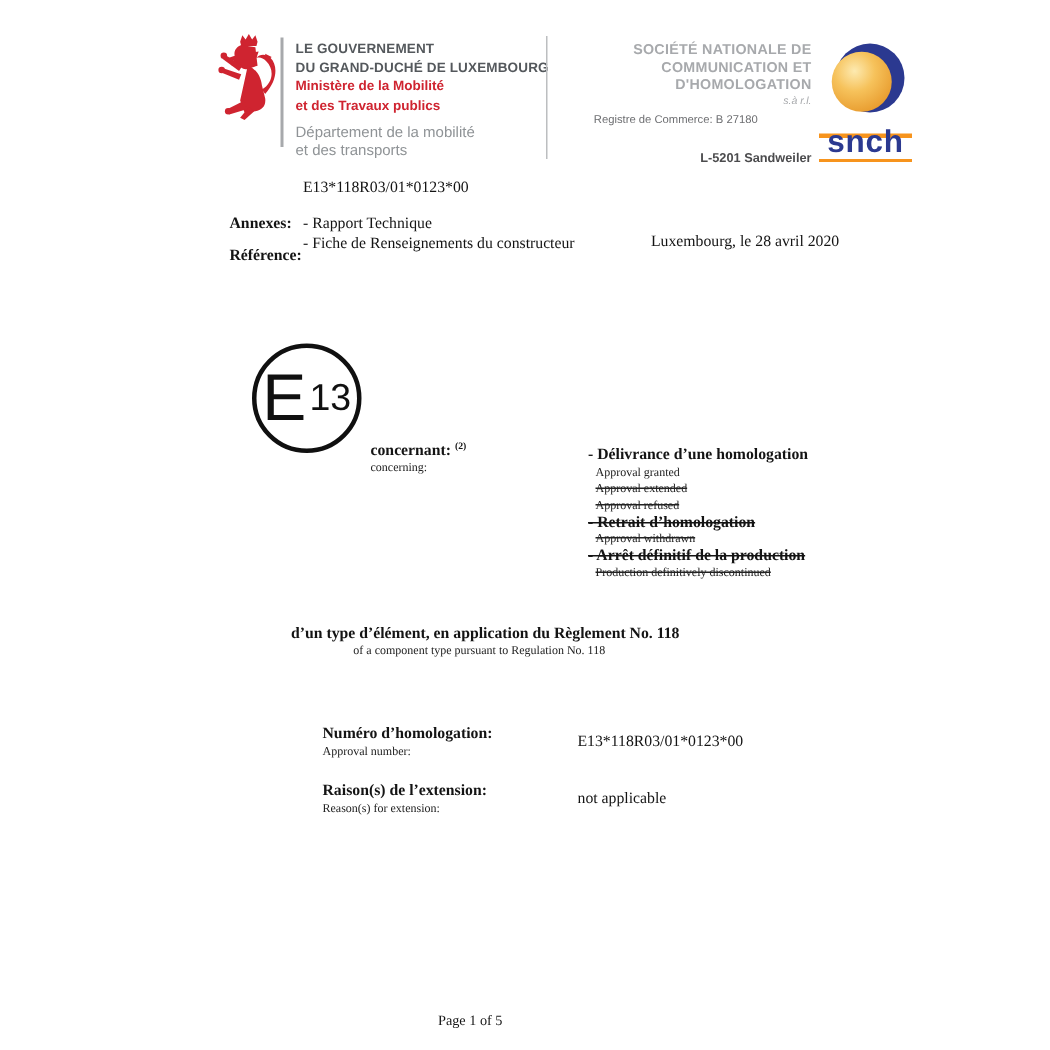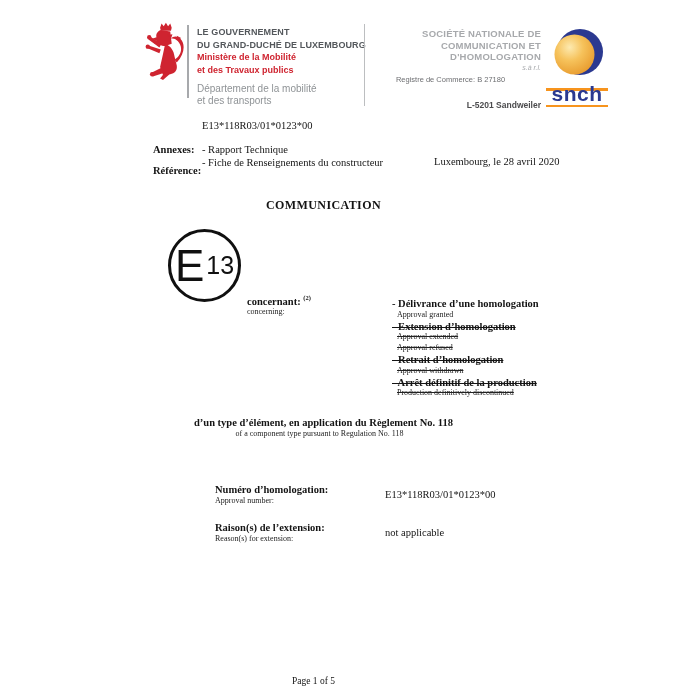--- a/index.html
+++ b/index.html
@@ -123,37 +123,35 @@
   <div class="abs b bold ref-label">Référence:</div>
   <div class="abs b ref-value">E13*118R03/01*0123*00</div>
 
   <div class="abs b bold anx-label">Annexes:</div>
   <div class="abs b anx-items">
     <div>- Rapport Technique</div>
     <div>- Fiche de Renseignements du constructeur</div>
   </div>
   <div class="abs b dateline">Luxembourg, le 28 avril 2020</div>
 
-  <div class="abs doc-title">COMMUNICATION</div>
 
   <div class="abs emark">
     <span class="eletter">E</span>
     <span class="enumber">13</span>
   </div>
 
   <div class="abs b bold concern"><span>concernant:</span> <sup>(2)</sup></div>
   <div class="abs small concern-en">concerning:</div>
 
   <div class="abs options">
     <div class="opt">
       <div class="opt-fr" data-struck="false">- Délivrance d’une homologation</div>
       <div class="opt-en" data-struck="false">Approval granted</div>
     </div>
     <div class="opt">
-      <div class="opt-fr" data-struck="true">- Extension d’homologation</div>
       <div class="opt-en" data-struck="true">Approval extended</div>
     </div>
     <div class="opt">
       <div class="opt-en" data-struck="true">Approval refused</div>
     </div>
     <div class="opt">
       <div class="opt-fr" data-struck="true">- Retrait d’homologation</div>
       <div class="opt-en" data-struck="true">Approval withdrawn</div>
     </div>
     <div class="opt">

